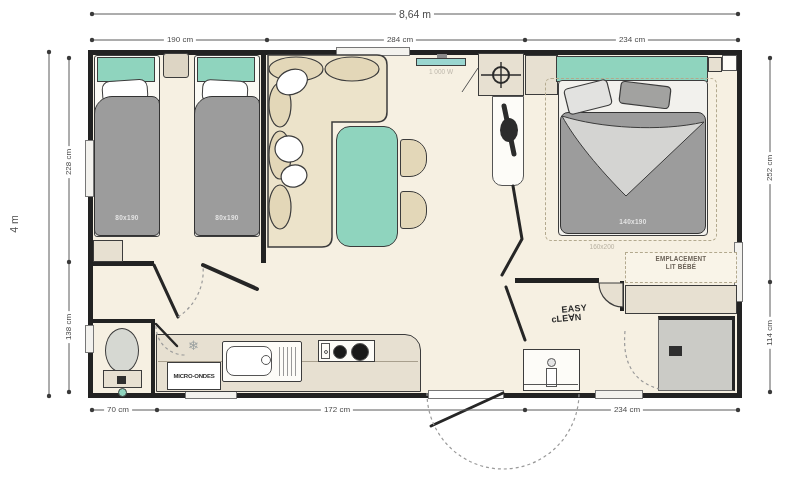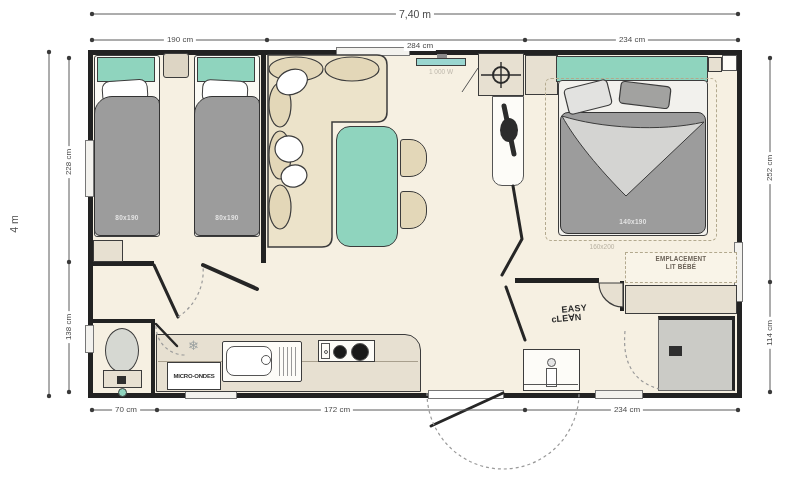--- a/index.html
+++ b/index.html
@@ -191,30 +191,30 @@
       <circle cx="770" cy="58" r="2.2"></circle>
         <circle cx="770" cy="282" r="2.2"></circle>
         <circle cx="770" cy="392" r="2.2"></circle>
       <circle cx="92" cy="410" r="2.2"></circle>
         <circle cx="157" cy="410" r="2.2"></circle>
         <circle cx="525" cy="410" r="2.2"></circle>
         <circle cx="738" cy="410" r="2.2"></circle>
     </g>
   </svg>
 
-  <span class="lbl" style="left:415px;top:14px;font-size:10.5px;">7,40 m</span>
+  <span class="lbl" style="left:415px;top:14px;font-size:10.5px;">8,64 m</span>
   <span class="lbl" style="left:180px;top:40px;">190 cm</span>
-  <span class="lbl" style="left:420px;top:40px;margin-top:6px;">284 cm</span>
+  <span class="lbl" style="left:400px;top:40px;">284 cm</span>
   <span class="lbl" style="left:632px;top:40px;">234 cm</span>
   <span class="lbl lblv" style="left:14px;top:224px;font-size:10.5px;">4 m</span>
   <span class="lbl lblv" style="left:69px;top:162px;">228 cm</span>
   <span class="lbl lblv" style="left:69px;top:327px;">138 cm</span>
   <span class="lbl lblv" style="left:770px;top:168px;">252 cm</span>
   <span class="lbl lblv" style="left:770px;top:333px;">114 cm</span>
-  <span class="lbl" style="left:126px;top:410px;">70 cm</span>
+  <span class="lbl" style="left:118px;top:410px;">70 cm</span>
   <span class="lbl" style="left:337px;top:410px;">172 cm</span>
   <span class="lbl" style="left:627px;top:410px;">234 cm</span>
 
   <span class="lbl plain" style="left:441px;top:72px;font-size:6.5px;color:#bdb7ab;">1 000 W</span>
   <span class="lbl plain" style="left:602px;top:247px;font-size:6.5px;color:#b8b1a2;">160x200</span>
   <div id="emp-text">
     <div>EMPLACEMENT</div>
     <div>LIT BÉBÉ</div>
   </div>
   <div id="logo">

